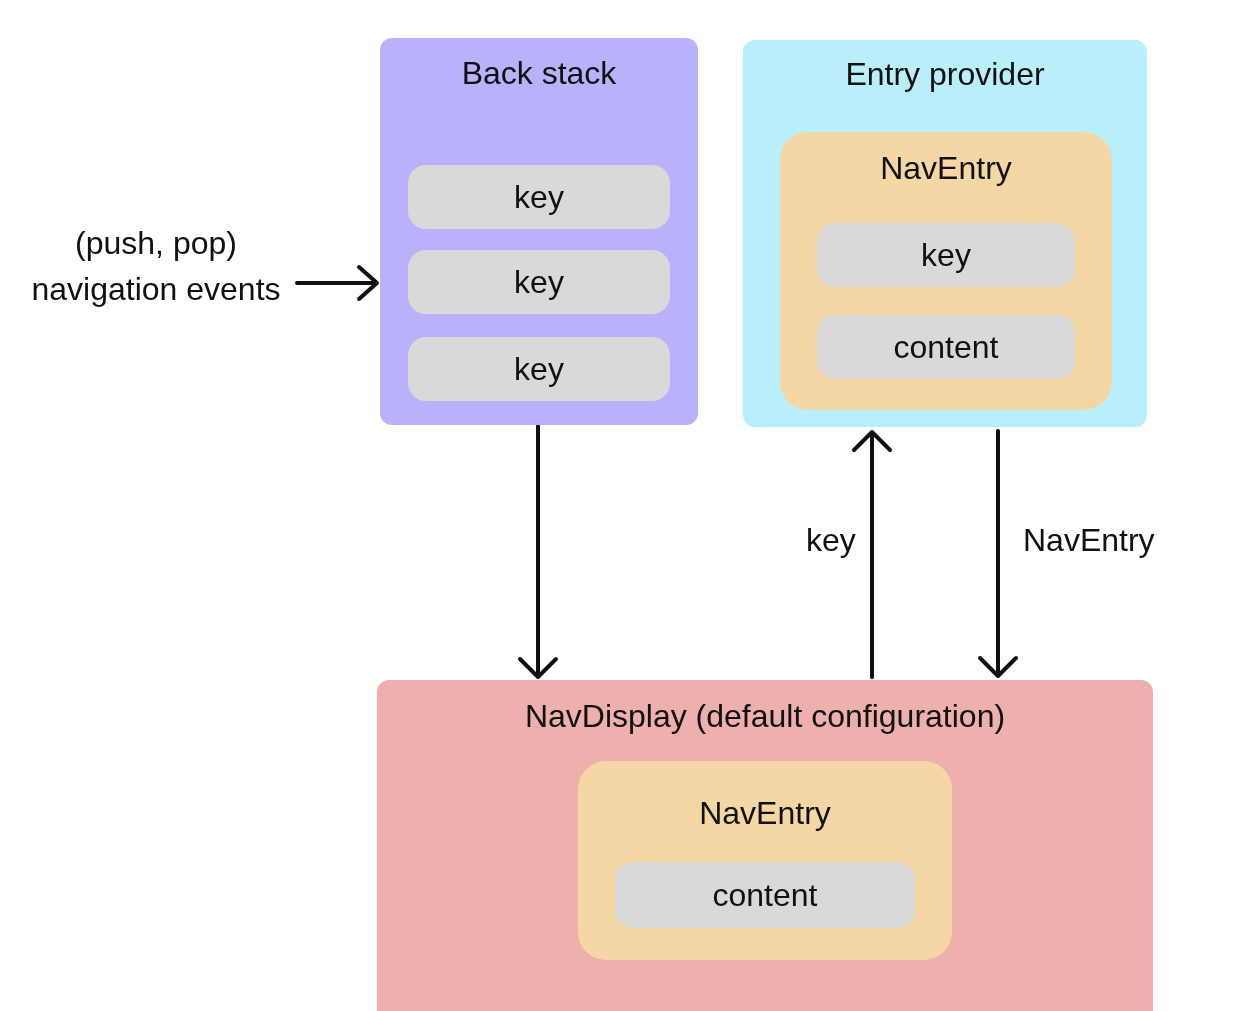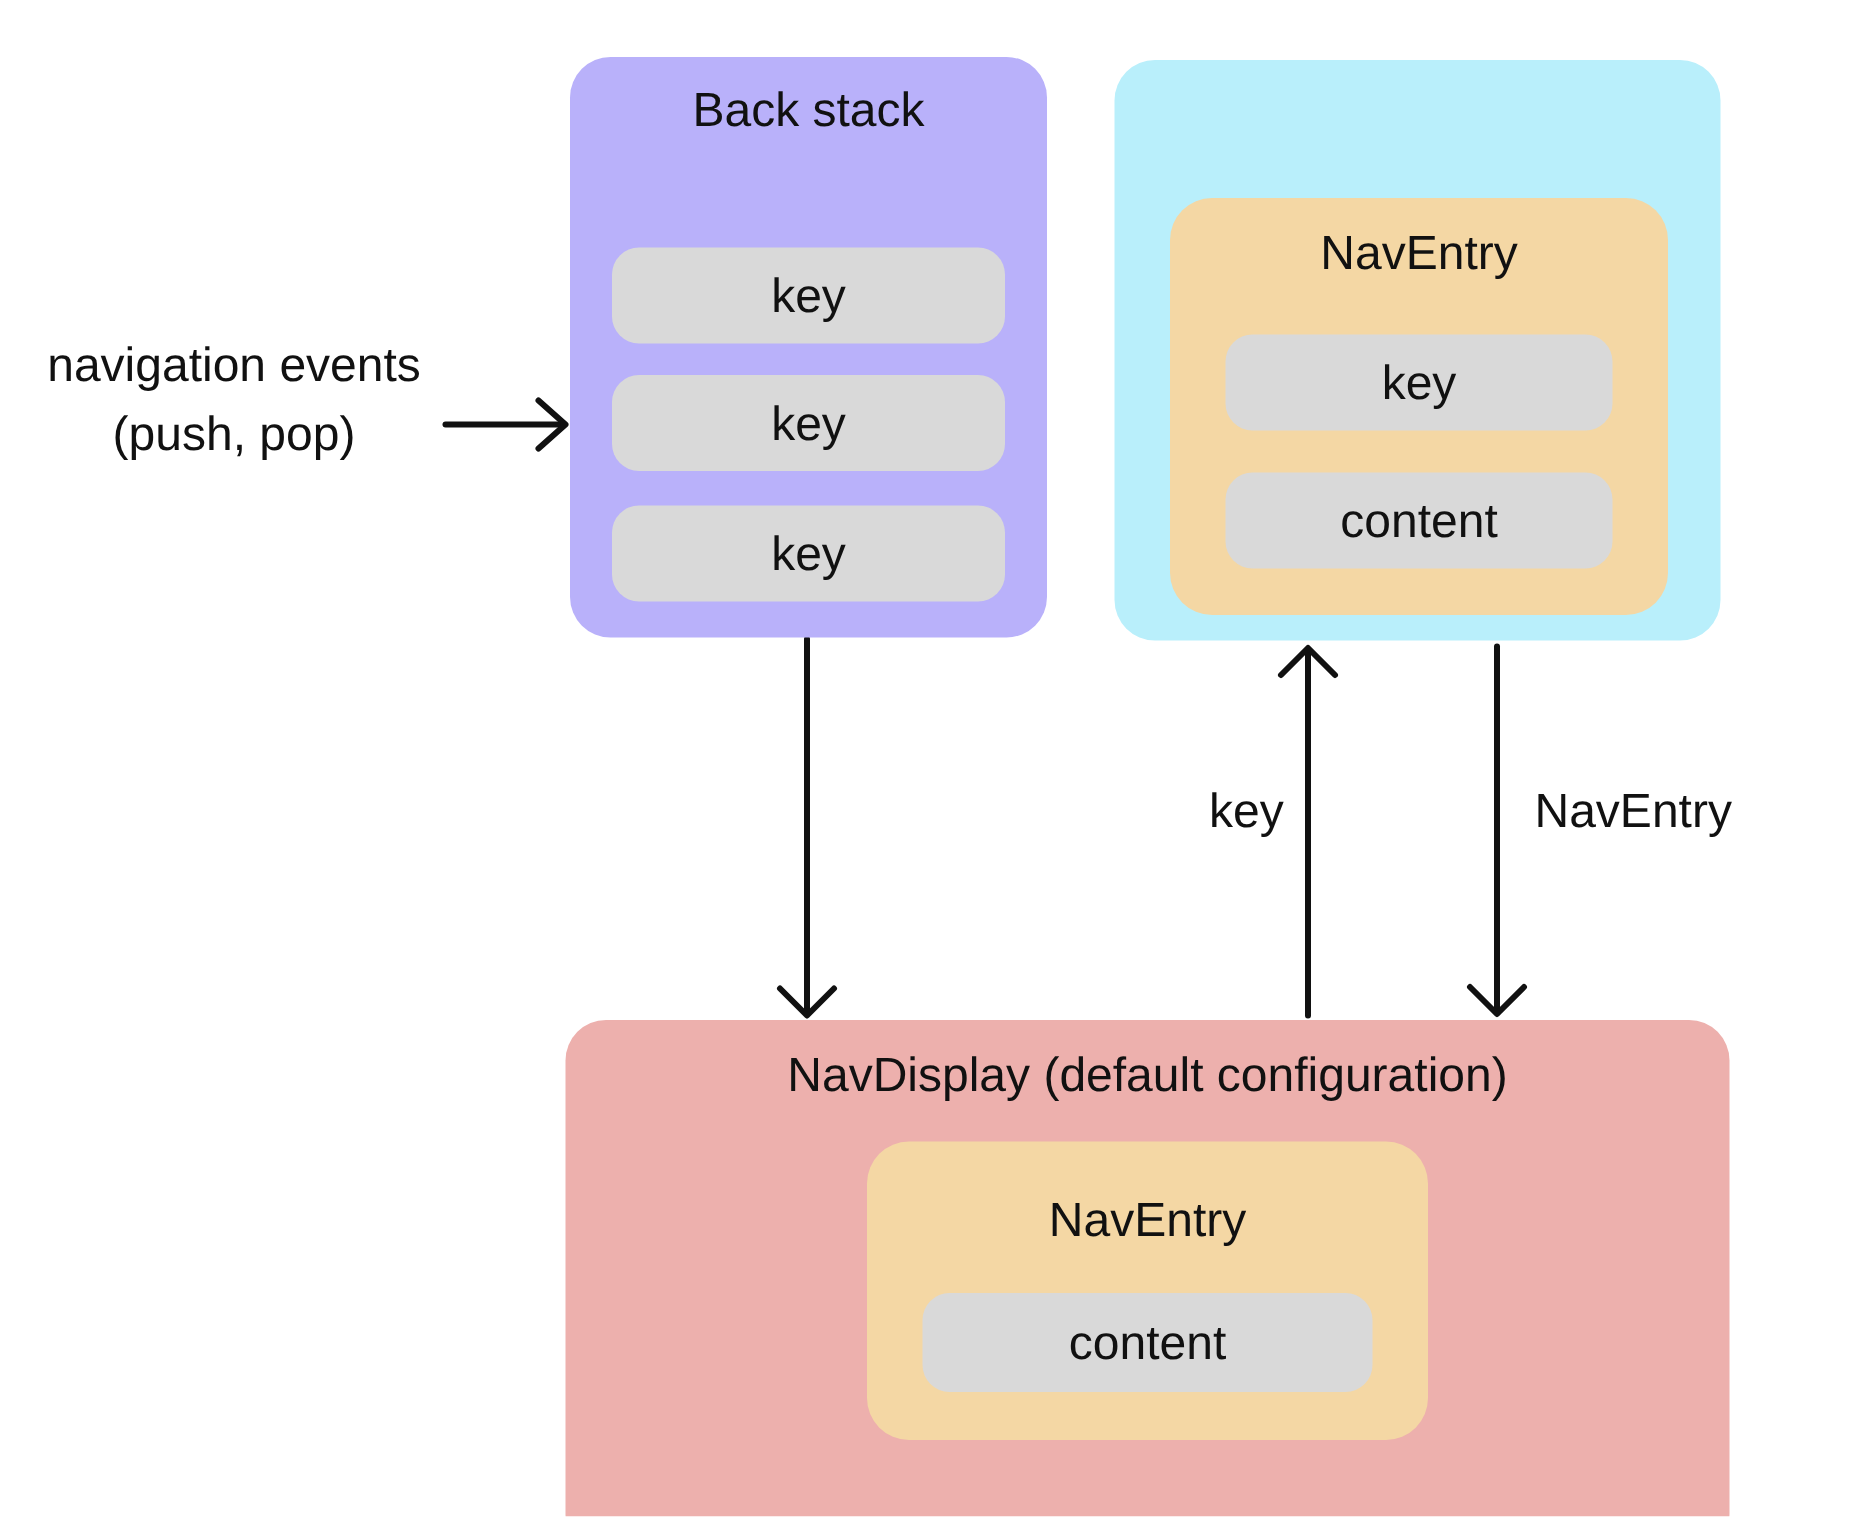--- a/index.html
+++ b/index.html
@@ -20,21 +20,21 @@
     position: absolute;
     left: 0;
     top: 0;
     pointer-events: none;
   }
   .box {
     position: absolute;
     box-sizing: border-box;
   }
   .big-box {
-    border-radius: 27px;
+    border-radius: 12px;
   }
   .back-stack {
     left: 380px; top: 38px; width: 318px; height: 387px;
     background: var(--back-stack-fill, #b9b1fa);
   }
   .entry-provider {
     left: 743px; top: 40px; width: 404px; height: 387px;
     background: var(--entry-provider-fill, #b9effb);
   }
   .nav-display {
@@ -125,20 +125,21 @@
     </div>
     <div class="pill bs-pill bs-pill-2">
       <span>key</span>
     </div>
     <div class="pill bs-pill bs-pill-3">
       <span>key</span>
     </div>
   </div>
 
   <div class="box big-box entry-provider">
+    <div class="box-title" style="top:15px">Entry provider</div>
     <div class="nav-entry-box ep-nav-entry">
       <div class="box-title" style="top:17px">NavEntry</div>
       <div class="pill ep-pill ep-key-pill">
         <span>key</span>
       </div>
       <div class="pill ep-pill ep-content-pill">
         <span>content</span>
       </div>
     </div>
   </div>
@@ -147,20 +148,20 @@
     <div class="box-title" style="top:17px">NavDisplay (default configuration)</div>
     <div class="nav-entry-box nd-nav-entry">
       <div class="box-title" style="top:33px">NavEntry</div>
       <div class="pill nd-content-pill">
         <span>content</span>
       </div>
     </div>
   </div>
 
   <div class="side-label">
+    <div>(push, pop)</div>
     <div>navigation events</div>
-    <div>(push, pop)</div>
   </div>
 
   <div class="arrow-label key-arrow-label">key</div>
   <div class="arrow-label nav-entry-arrow-label">NavEntry</div>
 
 </div>
 
 </body></html>

